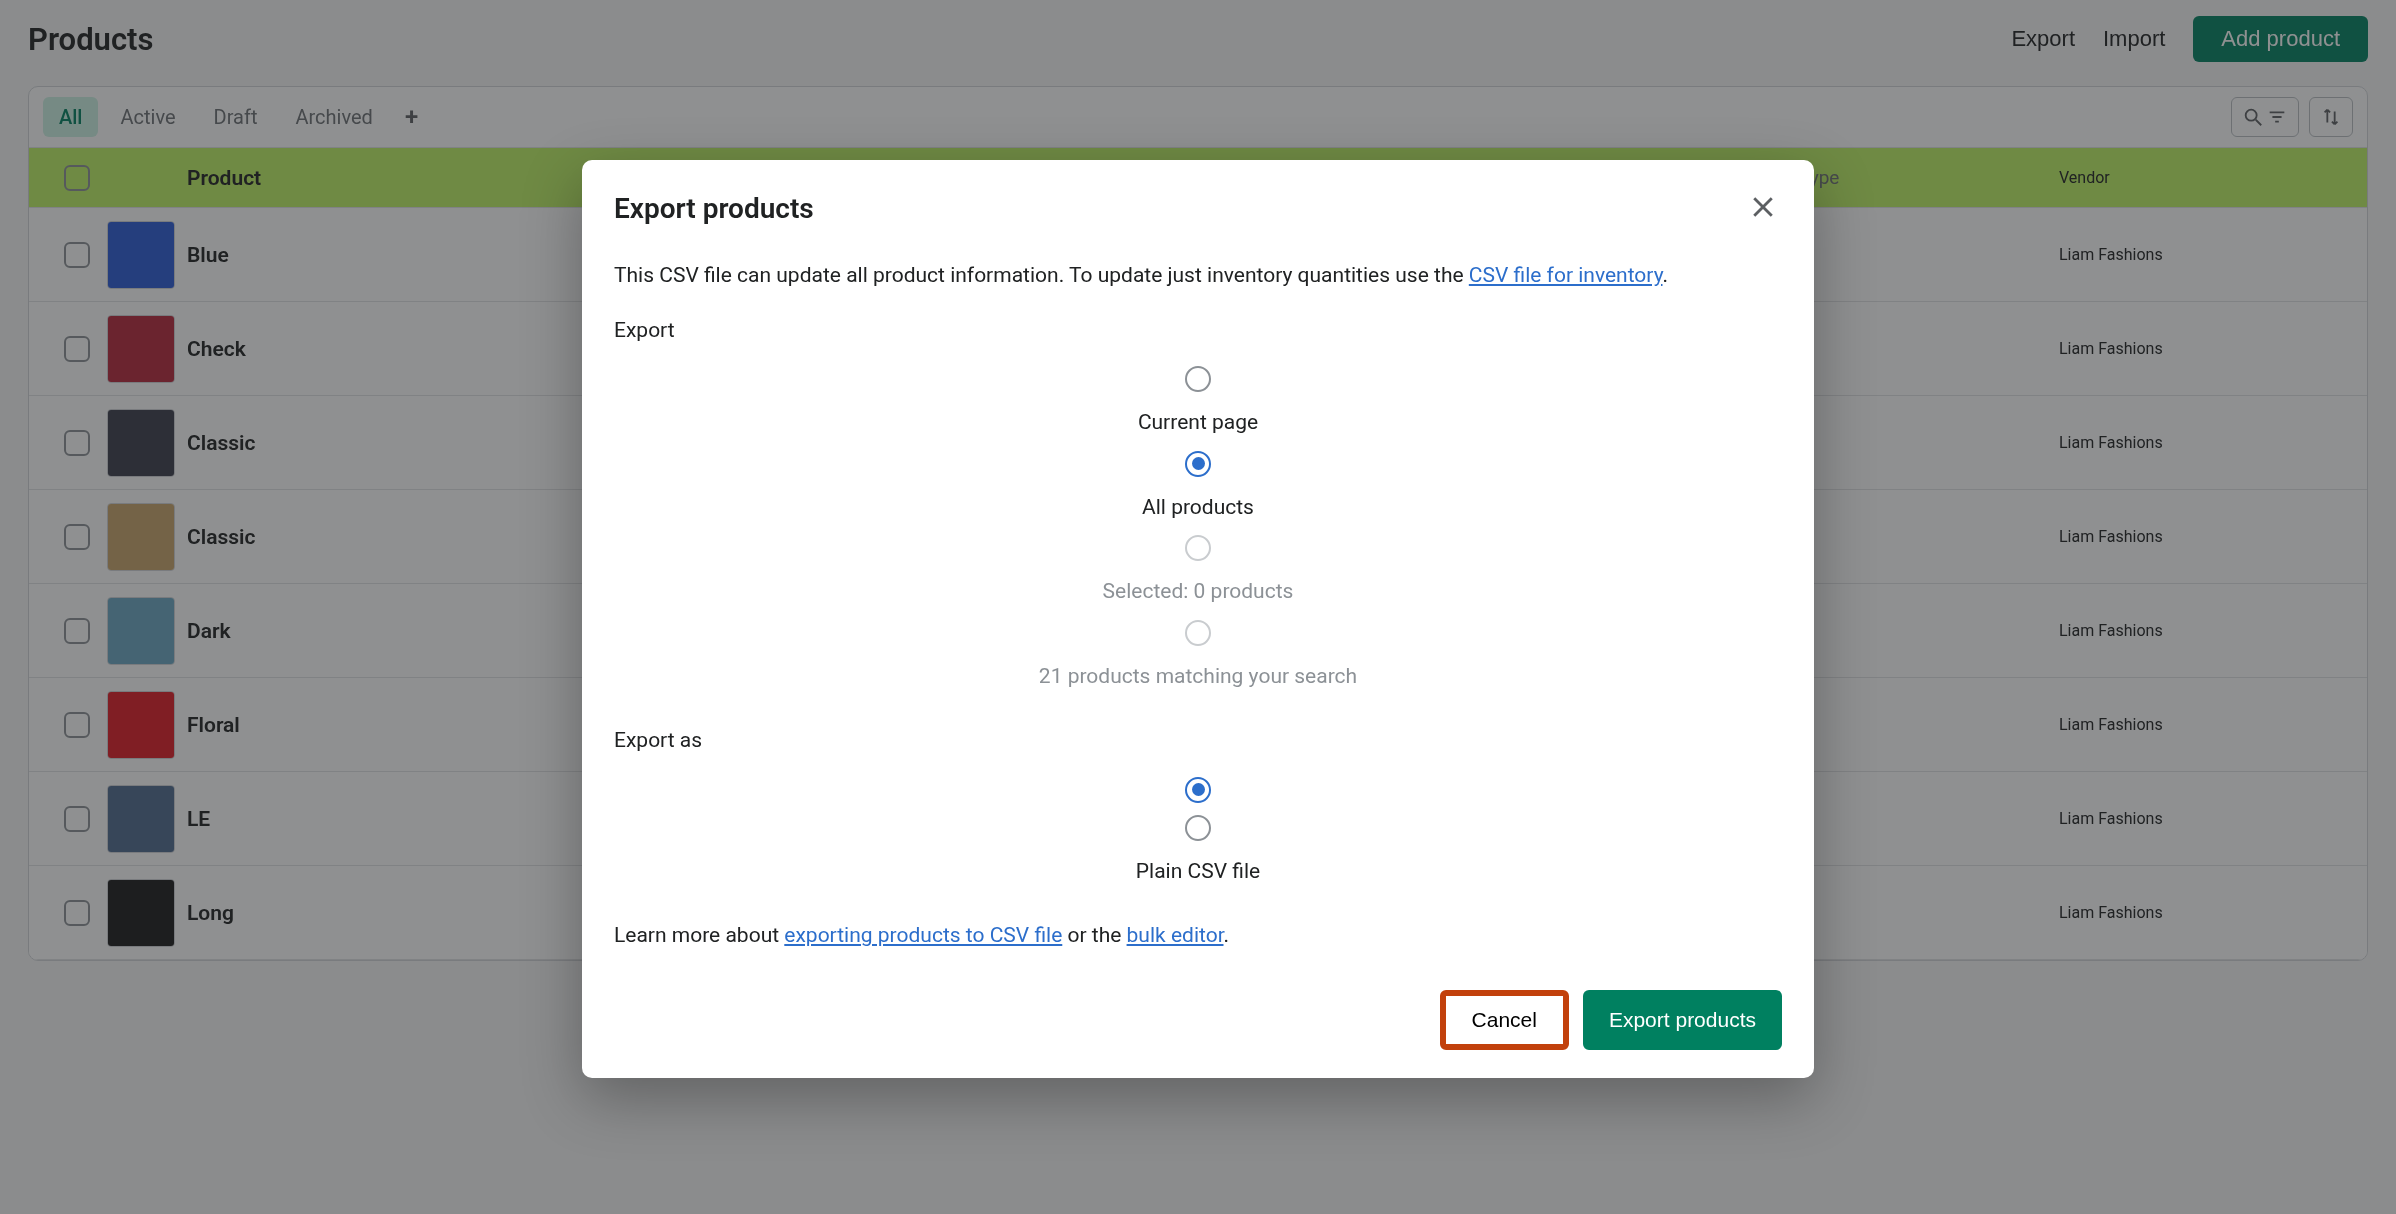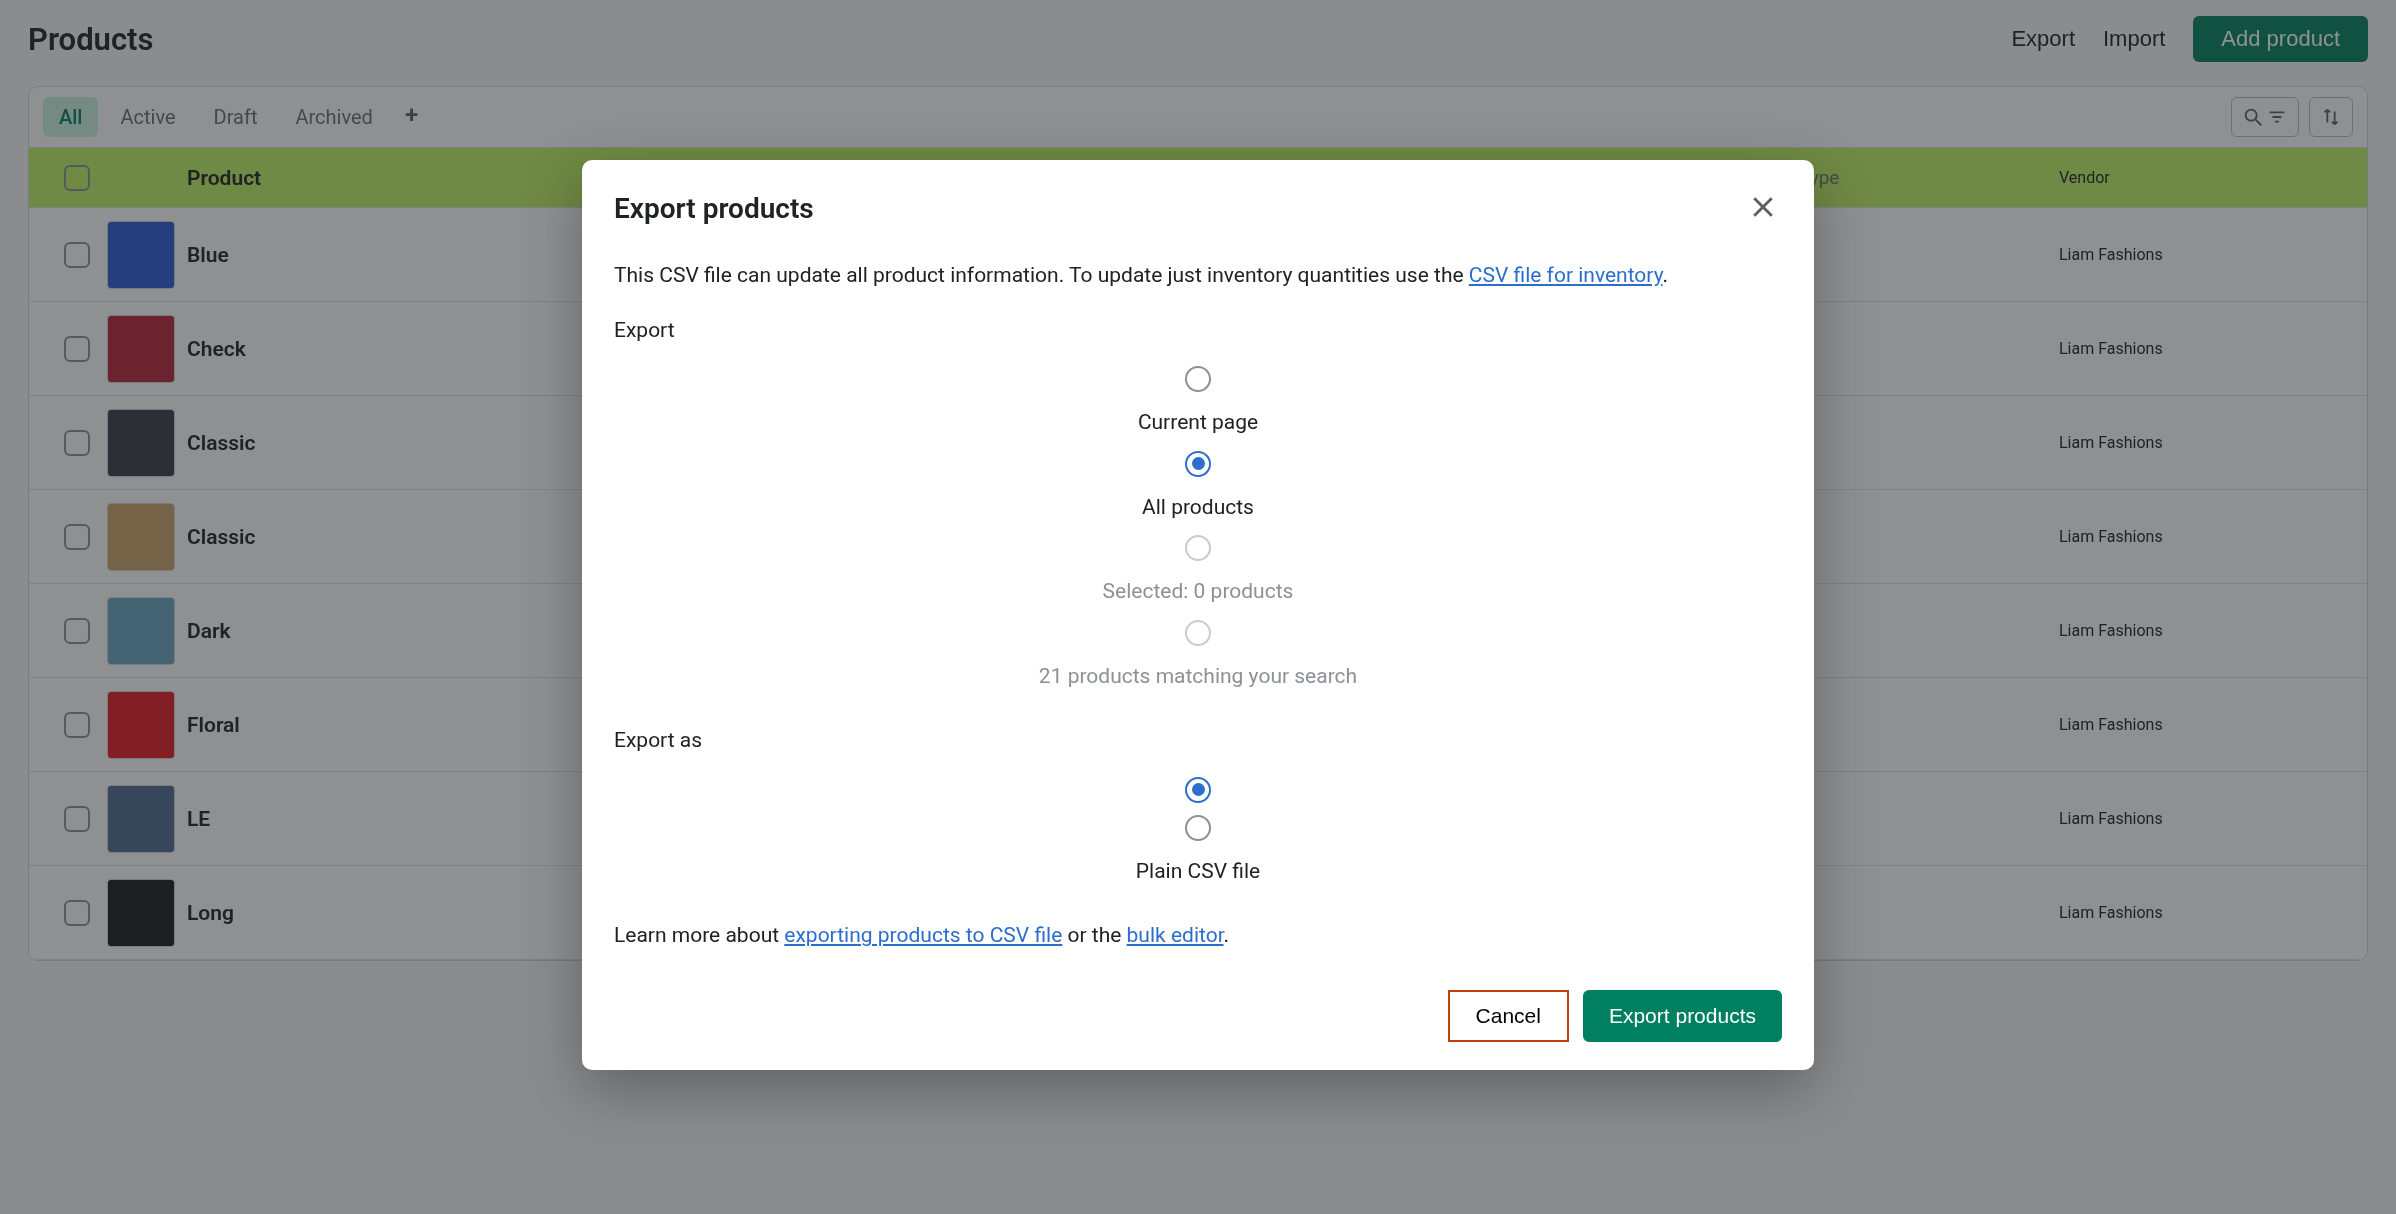--- a/index.html
+++ b/index.html
@@ -49,20 +49,21 @@
   
   .card {
     margin: 0 28px;
     background: #fff;
     border: 1px solid #d2d5d8;
     border-radius: 10px;
     overflow: hidden;
   }
   .tabs-bar {
     display: flex;
+    align-items: center;
     padding: 10px 14px;
     border-bottom: 1px solid #e1e3e5;
   }
   .tab {
     padding: 8px 16px;
     border-radius: 6px;
     font-size: 20px;
     color: #6d7175;
     cursor: pointer;
     margin-right: 6px;
@@ -175,22 +176,22 @@
   .radio.disabled { border-color:#c9cccf; }
 
   .modal-foot {
     display:flex;
     justify-content:flex-end;
     gap: 14px;
     padding: 10px 32px 28px 32px;
   }
   .btn-secondary {
     background:#fff;
-    border:2px solid #c2410c;
-    border-radius:0;
+    border:6px solid #c2410c;
+    border-radius:6px;
     padding: 12px 26px;
     font-size: 21px;
     cursor:pointer;
   }
   .btn-primary {
     background:#008060;
     color:#fff;
     border:none;
     border-radius:6px;
     padding: 12px 26px;

